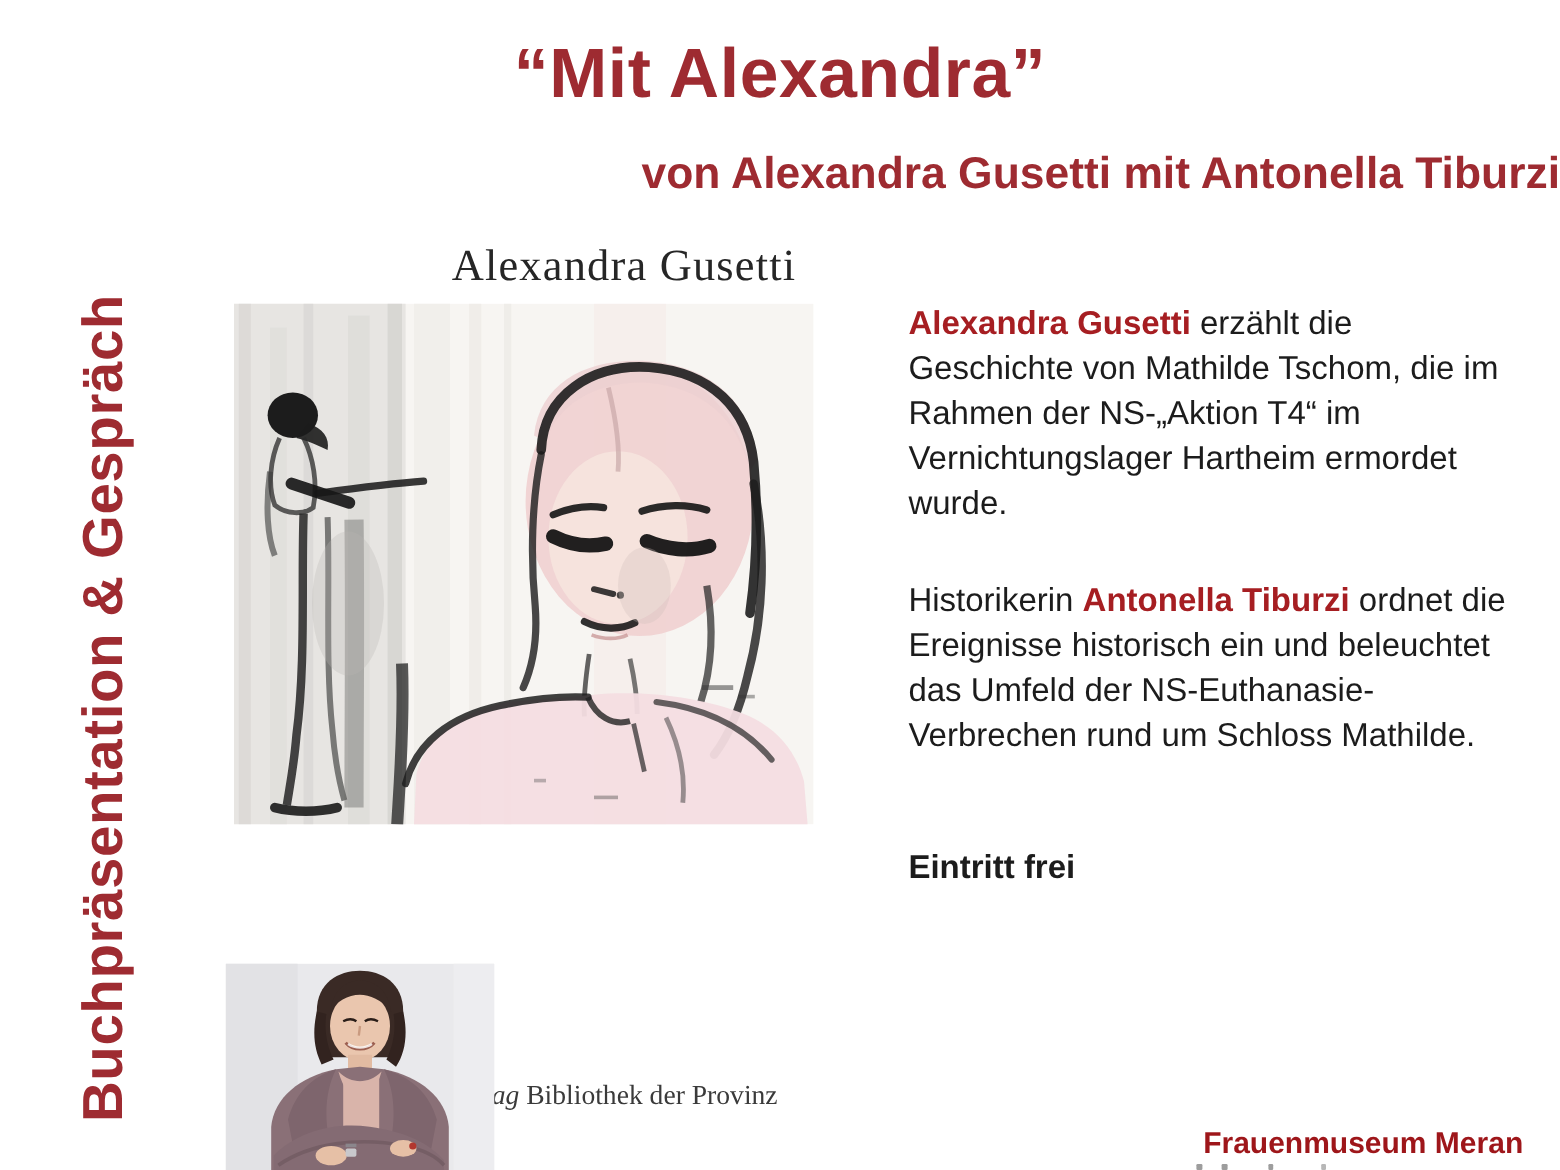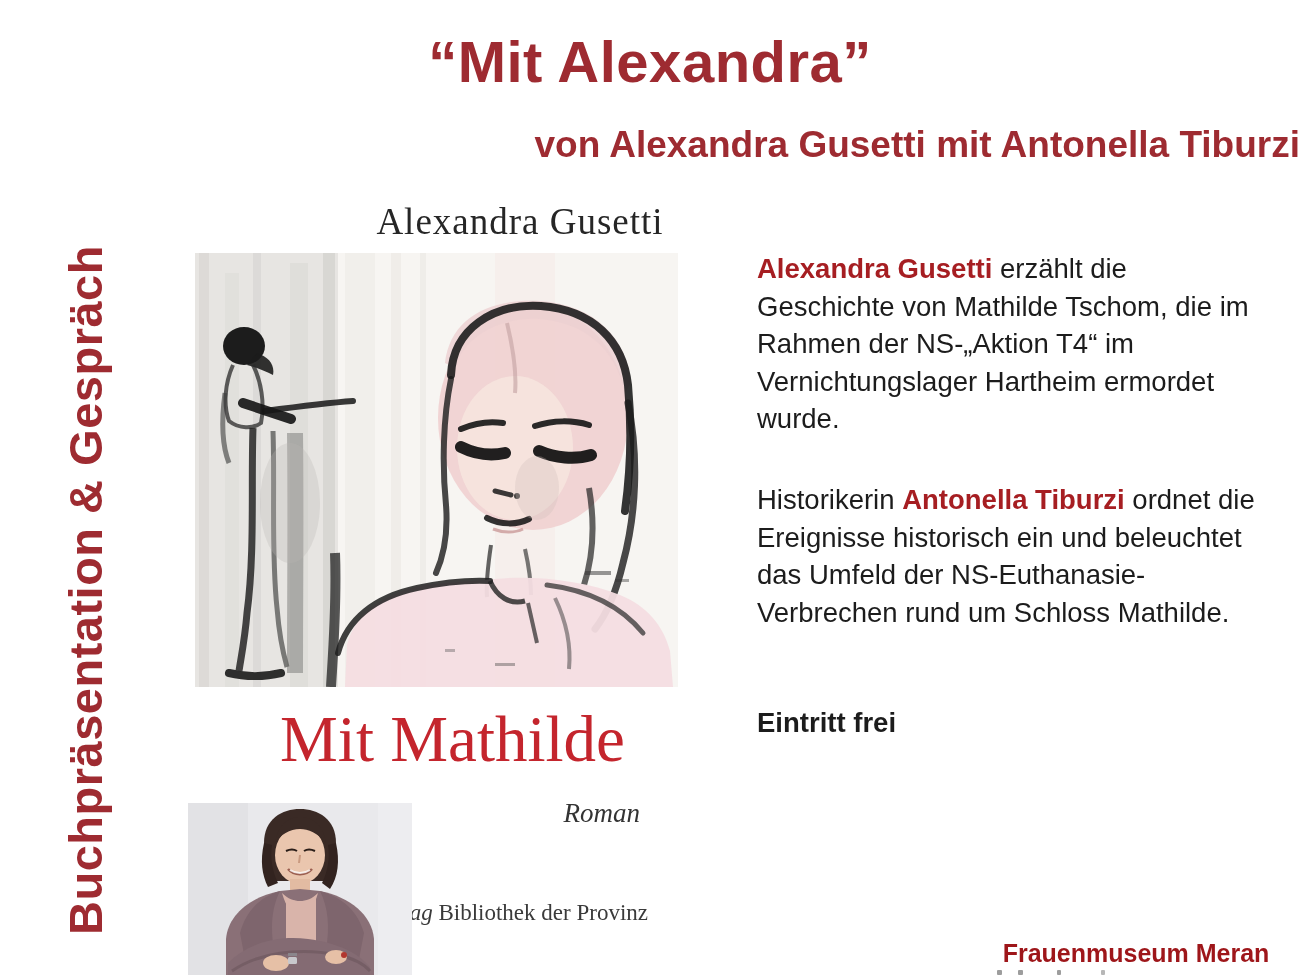--- a/index.html
+++ b/index.html
@@ -147,22 +147,20 @@
     <path d="M295,328 C302,344 315,352 330,348" fill="none" stroke="#222222" stroke-width="5" opacity="0.8"></path>
     <path d="M352,332 C392,337 425,352 448,380" fill="none" stroke="#262626" stroke-width="5" opacity="0.7" stroke-linecap="round"></path>
     <path d="M333,350 L342,390" stroke="#2a2a2a" stroke-width="4" opacity="0.7"></path>
     <path d="M360,345 C372,370 376,395 374,416" stroke="#3a3a3a" stroke-width="4" fill="none" opacity="0.5"></path>
     <rect x="390" y="318" width="26" height="4" fill="#333333" opacity="0.5"></rect>
     <rect x="420" y="326" width="14" height="3" fill="#333333" opacity="0.4"></rect>
     <rect x="300" y="410" width="20" height="3" fill="#444444" opacity="0.4"></rect>
     <rect x="250" y="396" width="10" height="3" fill="#444444" opacity="0.35"></rect>
   </svg>
 
-  <div class="abs cover-title">Mit Mathilde</div>
-  <div class="abs cover-genre">Roman</div>
   <div class="abs cover-publisher"><span class="it">Verlag</span><span> Bibliothek der Provinz</span></div>
 </div>
 
 <svg class="abs author-photo" viewBox="0 0 224 172" xmlns="http://www.w3.org/2000/svg" aria-hidden="true">
   <rect width="224" height="172" fill="#e9e9ec"></rect>
   <rect width="60" height="172" fill="#e2e2e5"></rect>
   <rect x="190" width="34" height="172" fill="#ededf0"></rect>
 
   <path d="M76,40 C76,16 94,6 112,6 C130,6 148,16 148,40 C148,58 144,70 138,78 L86,78 C80,70 76,58 76,40 Z" fill="#3a2a25"></path>
   <path d="M76,40 C72,58 74,72 80,84 L90,80 C84,68 82,54 84,42 Z" fill="#32231f"></path>

